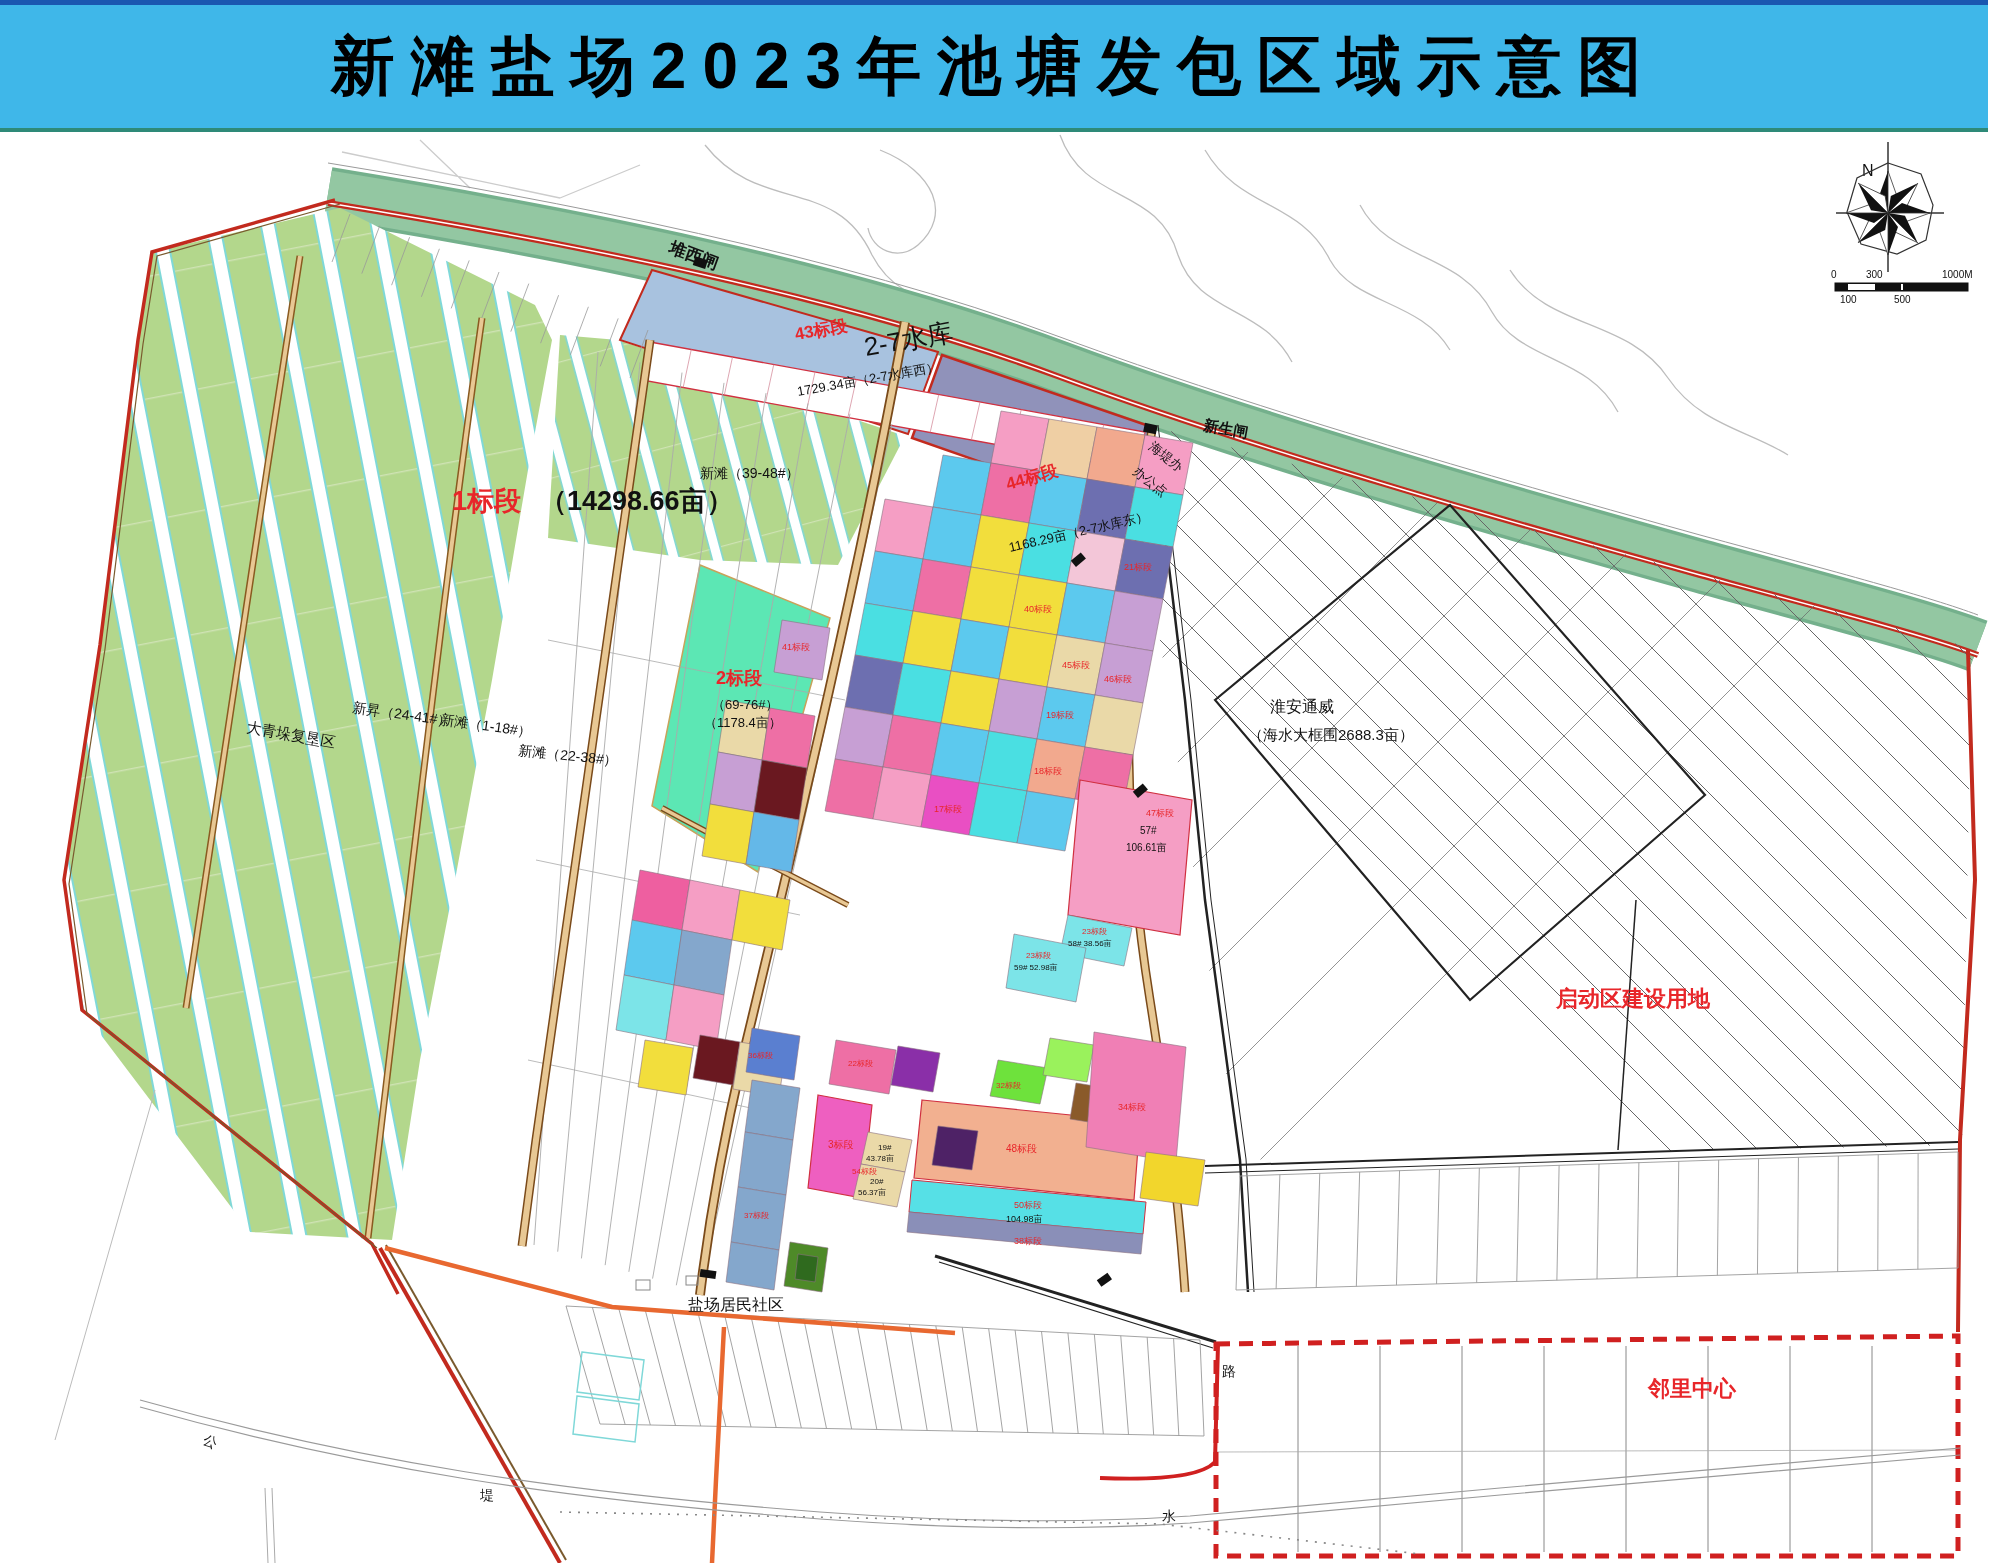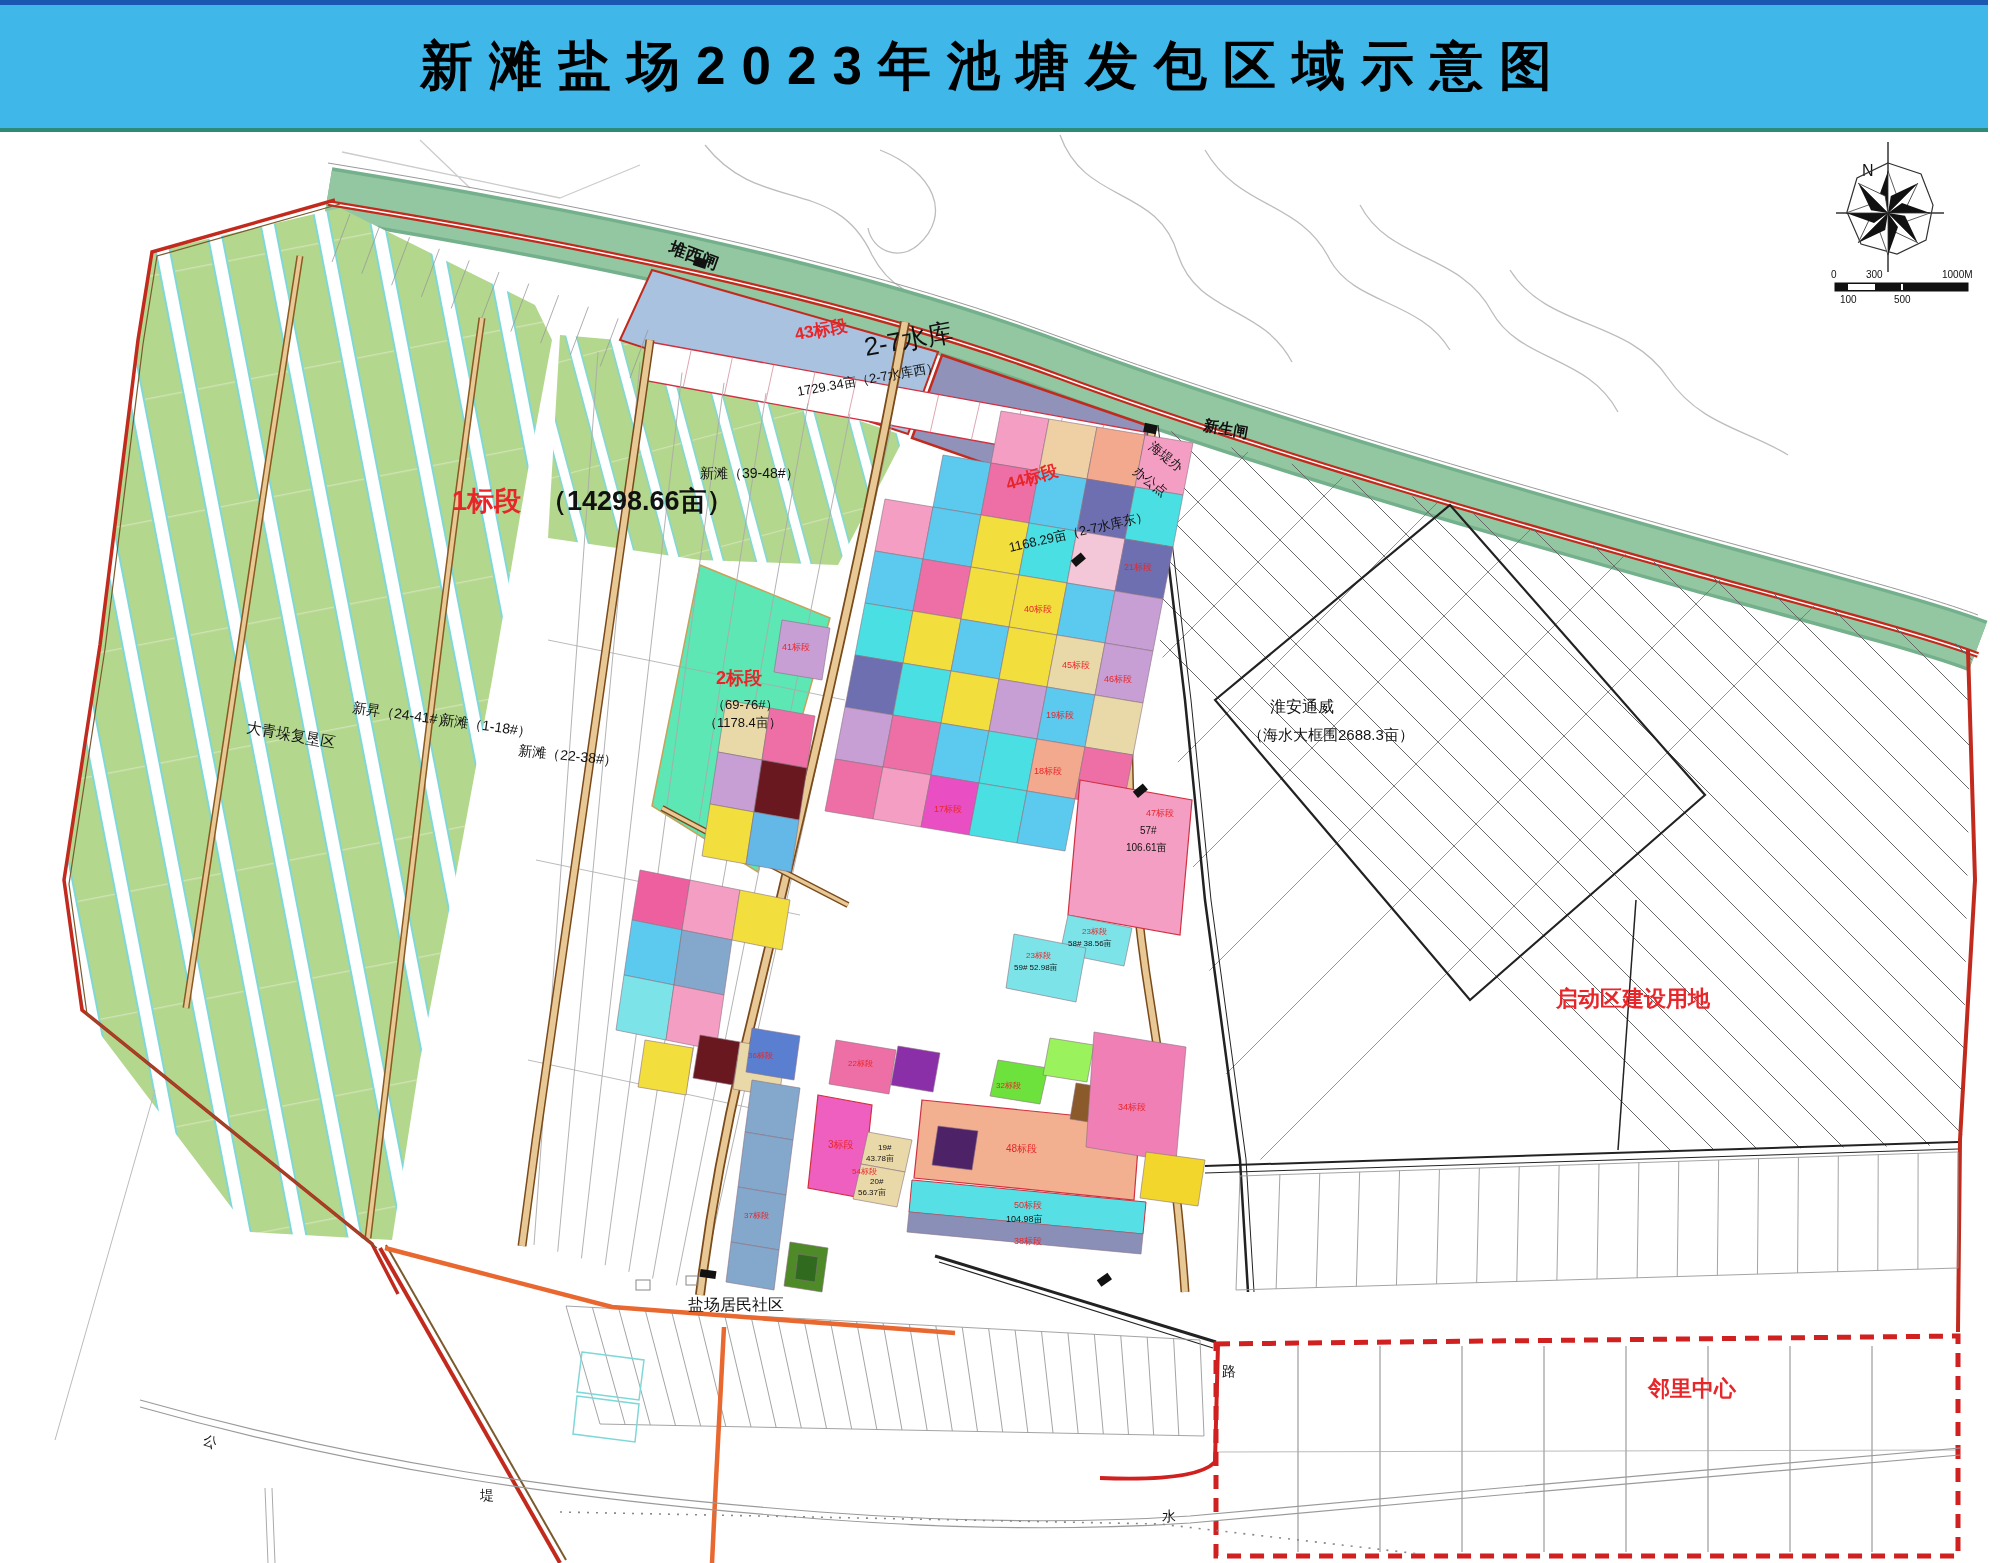--- a/index.html
+++ b/index.html
@@ -1,21 +1,21 @@
 <!DOCTYPE html>
 <html><head>
 <meta charset="utf-8">
 <style>
   html,body{margin:0;padding:0;background:#ffffff;}
   .stage{position:relative;width:2000px;height:1563px;overflow:hidden;background:#ffffff;
          font-family:"Liberation Sans","DejaVu Sans",sans-serif;}
   .banner{position:absolute;left:0;top:0;width:1988px;height:132px;background:#3FB7E9;
           border-top:5px solid #1a57b0;border-bottom:4px solid #2e8a78;box-sizing:border-box;
           display:flex;align-items:center;justify-content:center;}
-  .banner h1{margin:0;font-size:53px;font-weight:900;letter-spacing:16px;color:#000;
+  .banner h1{margin:0;font-size:64px;font-weight:900;letter-spacing:16px;color:#000;
              font-family:"Liberation Sans","DejaVu Sans",sans-serif;white-space:nowrap;}
   svg{position:absolute;left:0;top:0;}
   svg text{font-family:"Liberation Sans","DejaVu Sans",sans-serif;}
 </style>
 </head>
 <body>
 
 <div class="stage">
   <div class="banner">
     <h1>新滩盐场2023年池塘发包区域示意图</h1>

